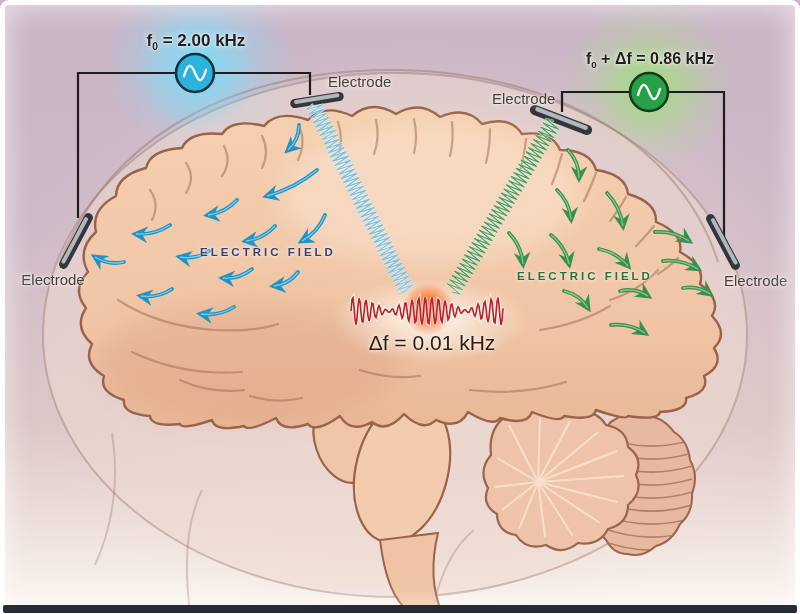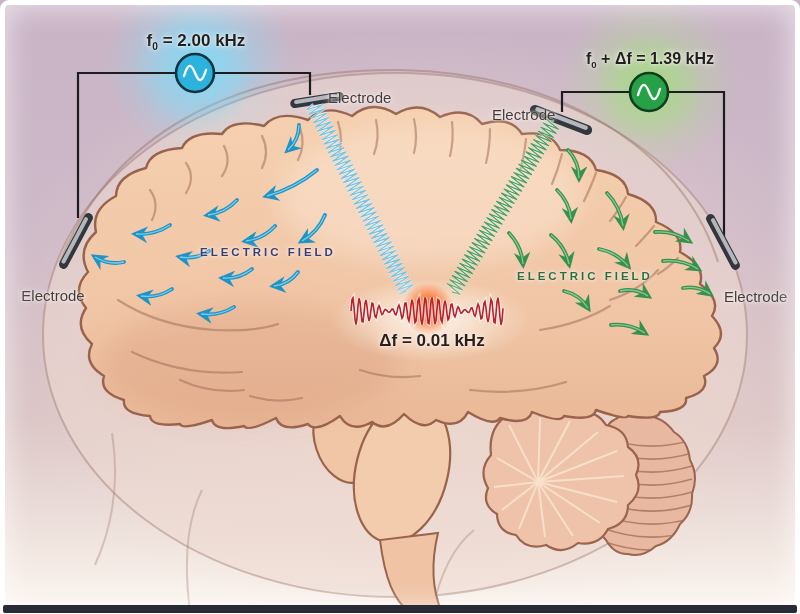--- a/index.html
+++ b/index.html
@@ -10,25 +10,25 @@
       radial-gradient(circle 95px at 200px 62px, rgba(140,216,242,.85), rgba(140,216,242,0) 100%),
       radial-gradient(circle 90px at 650px 82px, rgba(172,220,140,.70), rgba(172,220,140,0) 100%),
       radial-gradient(ellipse 430px 300px at 420px 330px, rgba(242,218,208,.9), rgba(242,218,208,0) 100%),
       linear-gradient(#c9b4c6 0%, #cdb9c8 38%, #dbc5c6 68%, #f2e7e1 90%, #fcf7f3 100%);
   }
   #art{position:absolute;left:0;top:0;z-index:1;}
   .lbl{position:absolute;z-index:4;color:#3a322e;
        text-shadow:0 0 6px rgba(255,255,255,.95),0 0 2px rgba(255,255,255,.9);}
   .osc-label{font-weight:bold;font-size:17px;color:#221e1d;text-align:center;}
   .osc-label sub{font-size:.6em;}
-  .electrode-label{font-size:15px;color:#453c37;margin-top:16px;}
+  .electrode-label{font-size:15px;color:#453c37;}
   .field-label{font-weight:bold;font-size:11.5px;letter-spacing:3px;text-align:left;}
   #field-left{color:#3b3c72;}
   #field-right{color:#2b6e3b;}
-  #beat-label{font-weight:bold;font-size:17px;color:#271d19;text-align:center;
+  #beat-label{font-weight:normal;font-size:21px;color:#271d19;text-align:center;
        text-shadow:0 0 8px rgba(255,246,240,.95),0 0 3px rgba(255,246,240,.95);}
   #frame{position:absolute;inset:0;z-index:5;pointer-events:none;
        border:5px solid #fff;border-radius:9px;
        box-shadow:inset 0 0 26px 4px rgba(255,255,255,.55);}
   #bottom-strip{position:absolute;left:3px;right:3px;bottom:1px;height:8px;z-index:6;
        background:#262b36;border-radius:2px;}
 </style>
 </head>
 <body>
 
@@ -243,21 +243,21 @@
       <path d="M-11,3 C-7,-10 -4,-10 0,0 C4,10 7,10 11,-3" fill="none" stroke="#fff" stroke-width="2.4" stroke-linecap="round"></path>
     </g>
     <g transform="translate(649,92)">
       <circle r="19" fill="#27a148" stroke="#123d1f" stroke-width="2.6"></circle>
       <path d="M-11,3 C-7,-10 -4,-10 0,0 C4,10 7,10 11,-3" fill="none" stroke="#fff" stroke-width="2.4" stroke-linecap="round"></path>
     </g>
   </svg>
 
   <div class="lbl osc-label" id="f0-label" style="left:106px;top:31px;width:180px;"><span>f</span><sub>0</sub><span> = 2.00 kHz</span></div>
 
-  <div class="lbl osc-label" id="f1-label" style="left:565px;top:50px;width:170px;font-size:16px;"><span>f</span><sub>0</sub><span> + Δf = 1.39 kHz</span></div>
+  <div class="lbl osc-label" id="f1-label" style="left:565px;top:50px;width:170px;font-size:16px;"><span>f</span><sub>0</sub><span> + Δf = 0.86 kHz</span></div>
 
   <div class="lbl electrode-label" style="left:328px;top:73px;">Electrode</div>
   <div class="lbl electrode-label" style="left:492px;top:90px;">Electrode</div>
   <div class="lbl electrode-label" style="left:16px;top:271px;width:74px;text-align:center;">Electrode</div>
   <div class="lbl electrode-label" style="left:724px;top:272px;">Electrode</div>
 
   <div class="lbl field-label" id="field-left" style="left:200px;top:246px;width:160px;">ELECTRIC FIELD</div>
   <div class="lbl field-label" id="field-right" style="left:517px;top:270px;width:160px;">ELECTRIC FIELD</div>
 
   <div class="lbl" id="beat-label" style="left:347px;top:331px;width:170px;">Δf = 0.01 kHz</div>

